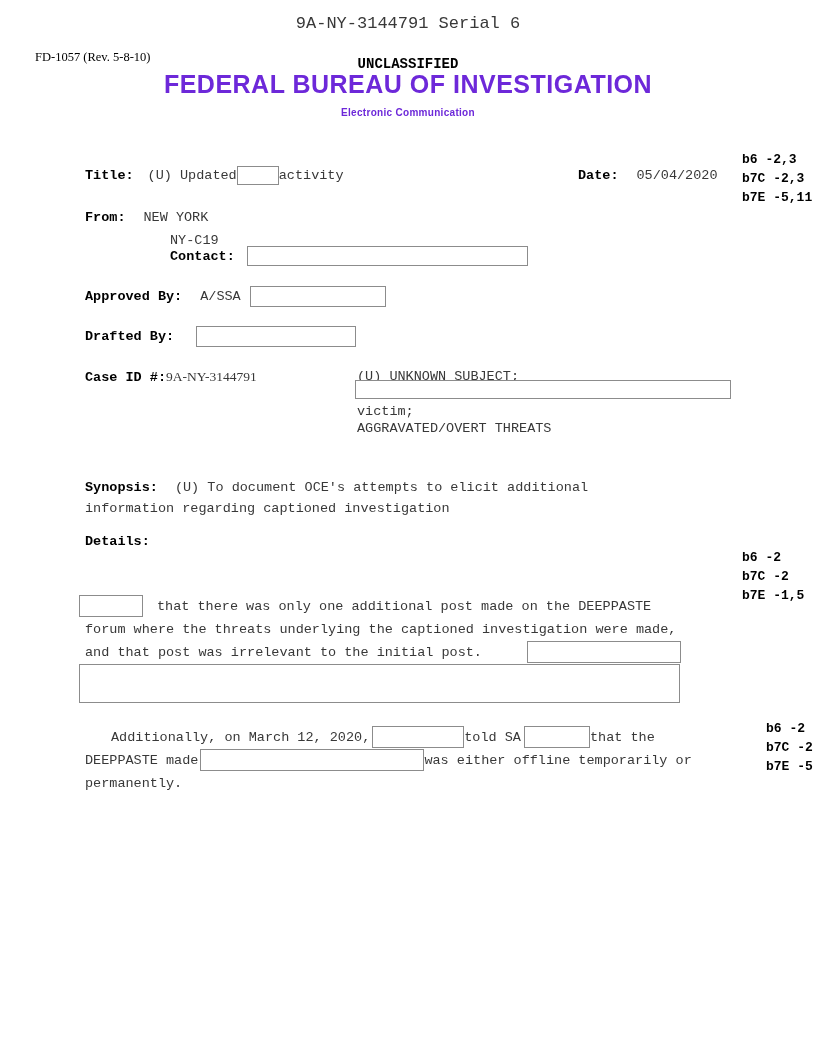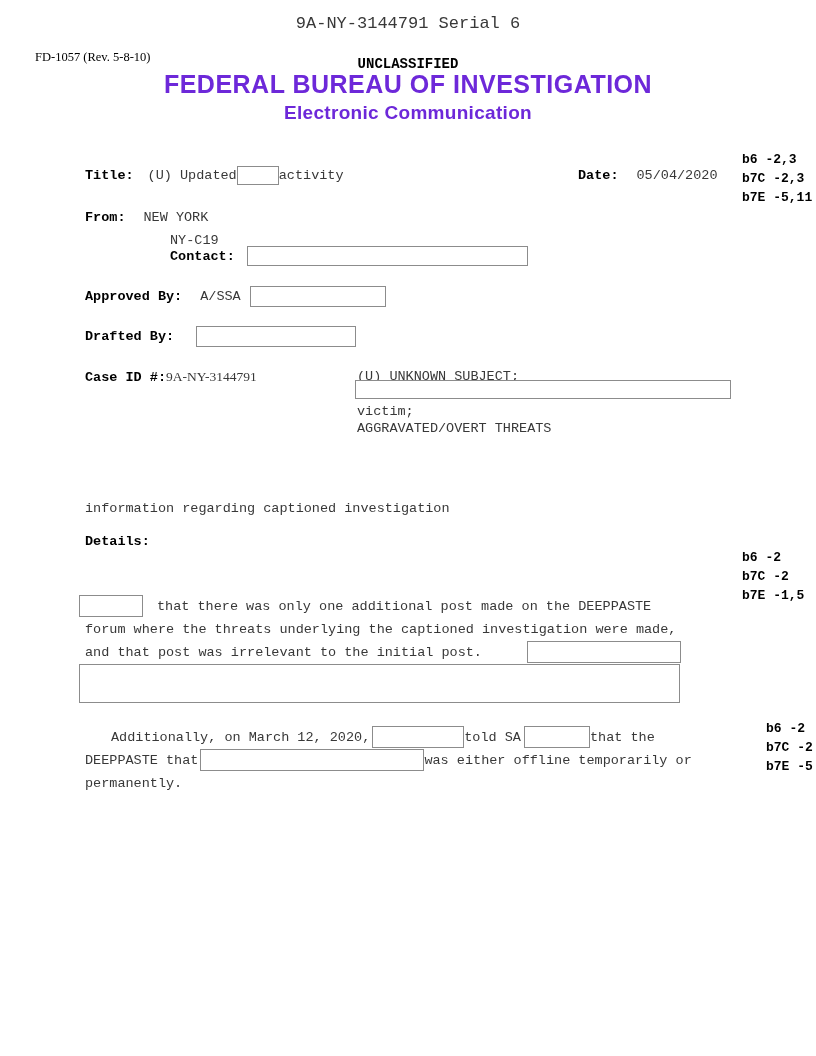--- a/index.html
+++ b/index.html
@@ -27,21 +27,21 @@
 <div class="page">
 
   <div class="abs center" style="top:12px; font-size:17px;">9A-NY-3144791 Serial 6</div>
 
   <div class="abs serif" style="left:35px; top:46px; font-size:12.5px; color:#000;">FD-1057 (Rev. 5-8-10)</div>
 
   <div class="abs center b" style="top:53px; font-size:14px;">UNCLASSIFIED</div>
 
   <div class="abs center heavy" style="top:73px; font-size:25px; letter-spacing:0.5px;">FEDERAL BUREAU OF INVESTIGATION</div>
 
-  <div class="abs center heavy" style="top:101px; font-size:19px; letter-spacing:0.3px;">Electronic Communication</div>
+  <div class="abs center heavy" style="top:101px; font-size:10px; letter-spacing:0.3px;">Electronic Communication</div>
 
   <div class="codes" style="left:742px; top:150px;">
     <div>b6 -2,3</div>
     <div>b7C -2,3</div>
     <div>b7E -5,11</div>
   </div>
 
   <div class="abs" style="left:85px; top:164px; width:660px;">
     <span class="b">Title:</span><span style="margin-left:14px;">(U) Updated</span><span class="rbox" style="width:42px; height:19px;"></span><span>activity</span>
     <span style="position:absolute; left:493px; top:0;">
@@ -66,20 +66,23 @@
   </div>
 
   <div class="abs" style="left:85px; top:365px; width:660px;">
     <span class="b">Case ID #:</span><span style="font-family:Liberation Serif, serif;">9A-NY-3144791</span>
     <span style="position:absolute; left:272px; top:0;">(U) UNKNOWN SUBJECT;</span>
   </div>
   <div class="rbox-abs" style="left:355px; top:380px; width:376px; height:19px;"></div>
   <div class="abs" style="left:357px; top:400px;">victim;</div>
   <div class="abs" style="left:357px; top:417px;">AGGRAVATED/OVERT THREATS</div>
 
+  <div class="abs" style="left:85px; top:476px;">
+    <span class="b">Synopsis:</span><span style="margin-left:17px;">(U) To document OCE's attempts to elicit additional</span>
+  </div>
   <div class="abs" style="left:85px; top:497px;">information regarding captioned investigation</div>
 
   <div class="abs b" style="left:85px; top:530px;">Details:</div>
 
   <div class="codes" style="left:742px; top:548px;">
     <div>b6 -2</div>
     <div>b7C -2</div>
     <div>b7E -1,5</div>
   </div>
 
@@ -95,19 +98,19 @@
   <div class="codes" style="left:766px; top:719px;">
     <div>b6 -2</div>
     <div>b7C -2</div>
     <div>b7E -5</div>
   </div>
 
   <div class="abs" style="left:85px; top:726px;">
     <span style="margin-left:26px;">Additionally, on March 12, 2020,</span><span class="rbox" style="width:92px; height:22px; margin-left:2px;"></span><span>told SA</span><span class="rbox" style="width:66px; height:22px; margin-left:3px;"></span><span>that the</span>
   </div>
   <div class="abs" style="left:85px; top:749px;">
-    <span>DEEPPASTE that</span><span class="rbox" style="width:224px; height:22px; margin-left:2px;"></span><span>was either offline temporarily or</span>
+    <span>DEEPPASTE made</span><span class="rbox" style="width:224px; height:22px; margin-left:2px;"></span><span>was either offline temporarily or</span>
   </div>
   <div class="abs" style="left:85px; top:772px;">permanently.</div>
 
   <div class="abs center b" style="top:917px; font-size:14px;">UNCLASSIFIED</div>
 
 </div>
 
 </body></html>

